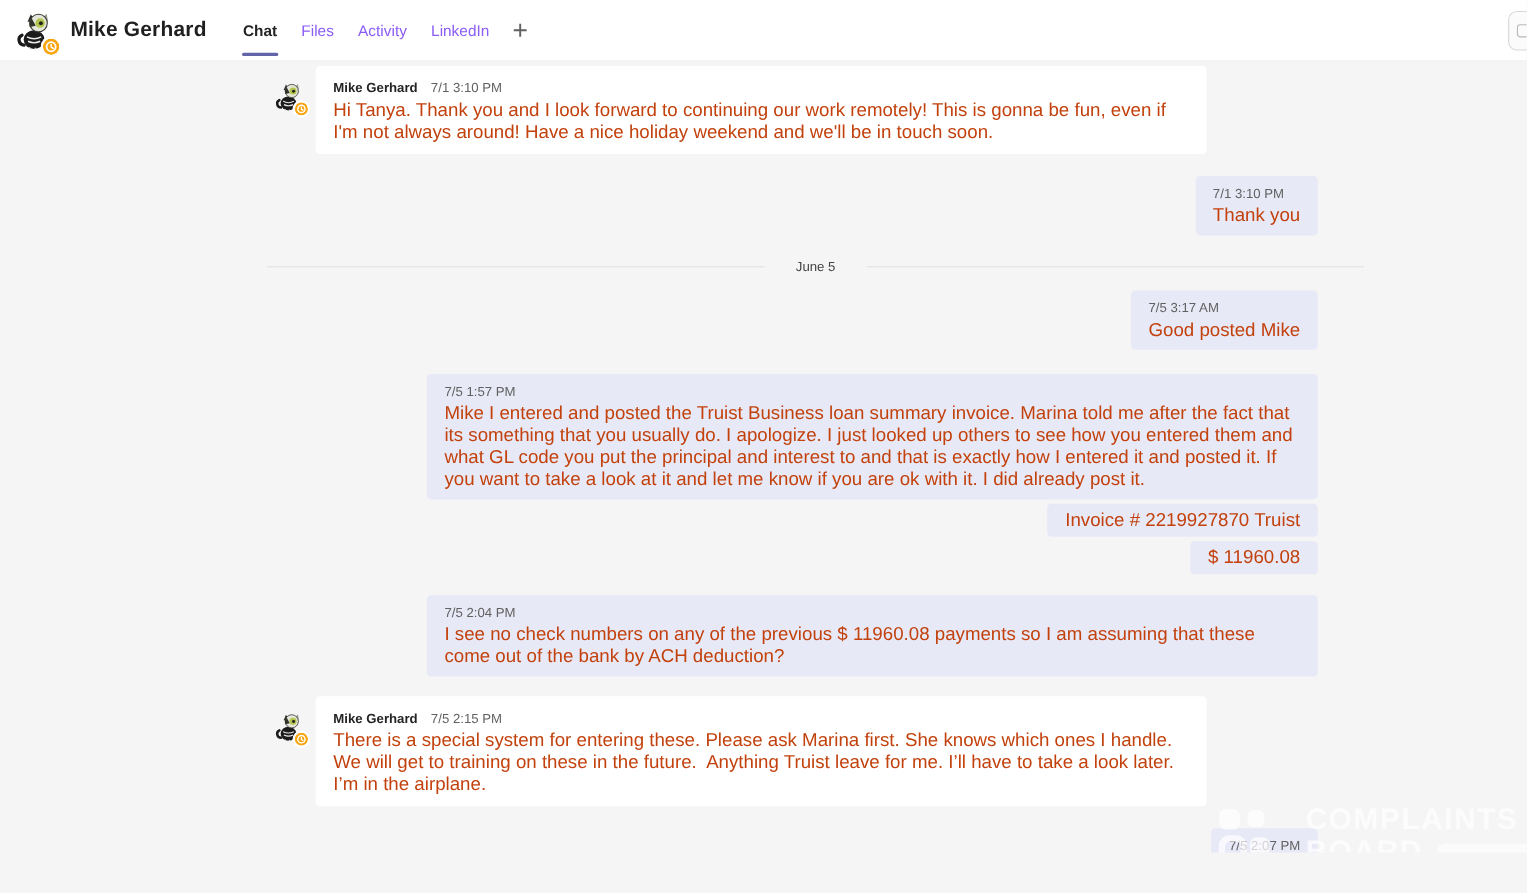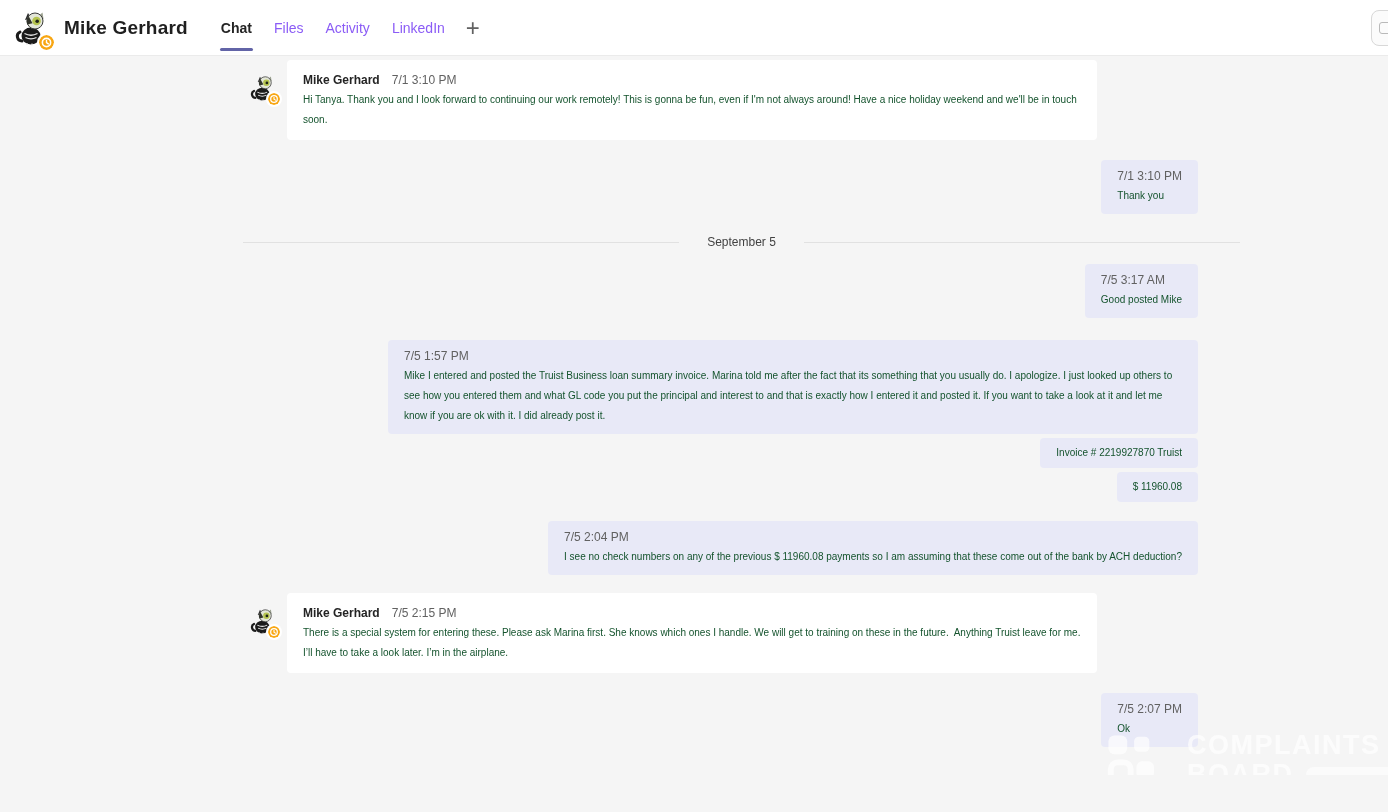--- a/index.html
+++ b/index.html
@@ -38,21 +38,21 @@
 
   
   .thread { position:relative; height:756px; padding:4px 148px 0 243px; overflow:hidden; }
   .row { position:relative; }
   .row.incoming { padding-left:44px; }
   .msg-avatar { position:absolute; left:5px; top:13px; }
   .card { width:810px; background:#ffffff; border-radius:4px; padding:10px 16px; }
   .meta { display:flex; align-items:baseline; line-height:20px; }
   .meta .sender { font-size:12px; font-weight:700; color:#242424; }
   .meta .time { font-size:12px; color:#616161; margin-left:12px; }
-  .msg-text { font-size:10px; line-height:20px; color:#14532d; white-space:pre-wrap; }
+  .msg-text { font-size:17px; line-height:20px; color:#c2410c; white-space:pre-wrap; }
 
   .row.outgoing { display:flex; justify-content:flex-end; padding-right:42px; }
   .bubble { background:#E8E9F7; border-radius:4px; padding:8px 16px; max-width:810px; }
   .bubble .time { display:block; font-size:12px; color:#616161; line-height:16px; margin-bottom:2px; }
   .bubble.plain { padding:5px 16px; }
 
   .m-thankyou { margin-top:20px; }
   .m-goodmorning { margin-top:6px; }
   .m-157 { margin-top:22px; }
   .m-invoice { margin-top:4px; }
@@ -170,21 +170,21 @@
 
     <div class="row outgoing m-thankyou">
       <div class="bubble">
         <span class="time">7/1 3:10 PM</span>
         <div class="msg-text">Thank you</div>
       </div>
     </div>
 
     <div class="date-divider">
       <span class="line"></span>
-      <span class="label">September 5</span>
+      <span class="label">June 5</span>
       <span class="line"></span>
     </div>
 
     <div class="row outgoing m-goodmorning">
       <div class="bubble">
         <span class="time">7/5 3:17 AM</span>
         <div class="msg-text">Good posted Mike</div>
       </div>
     </div>
 

